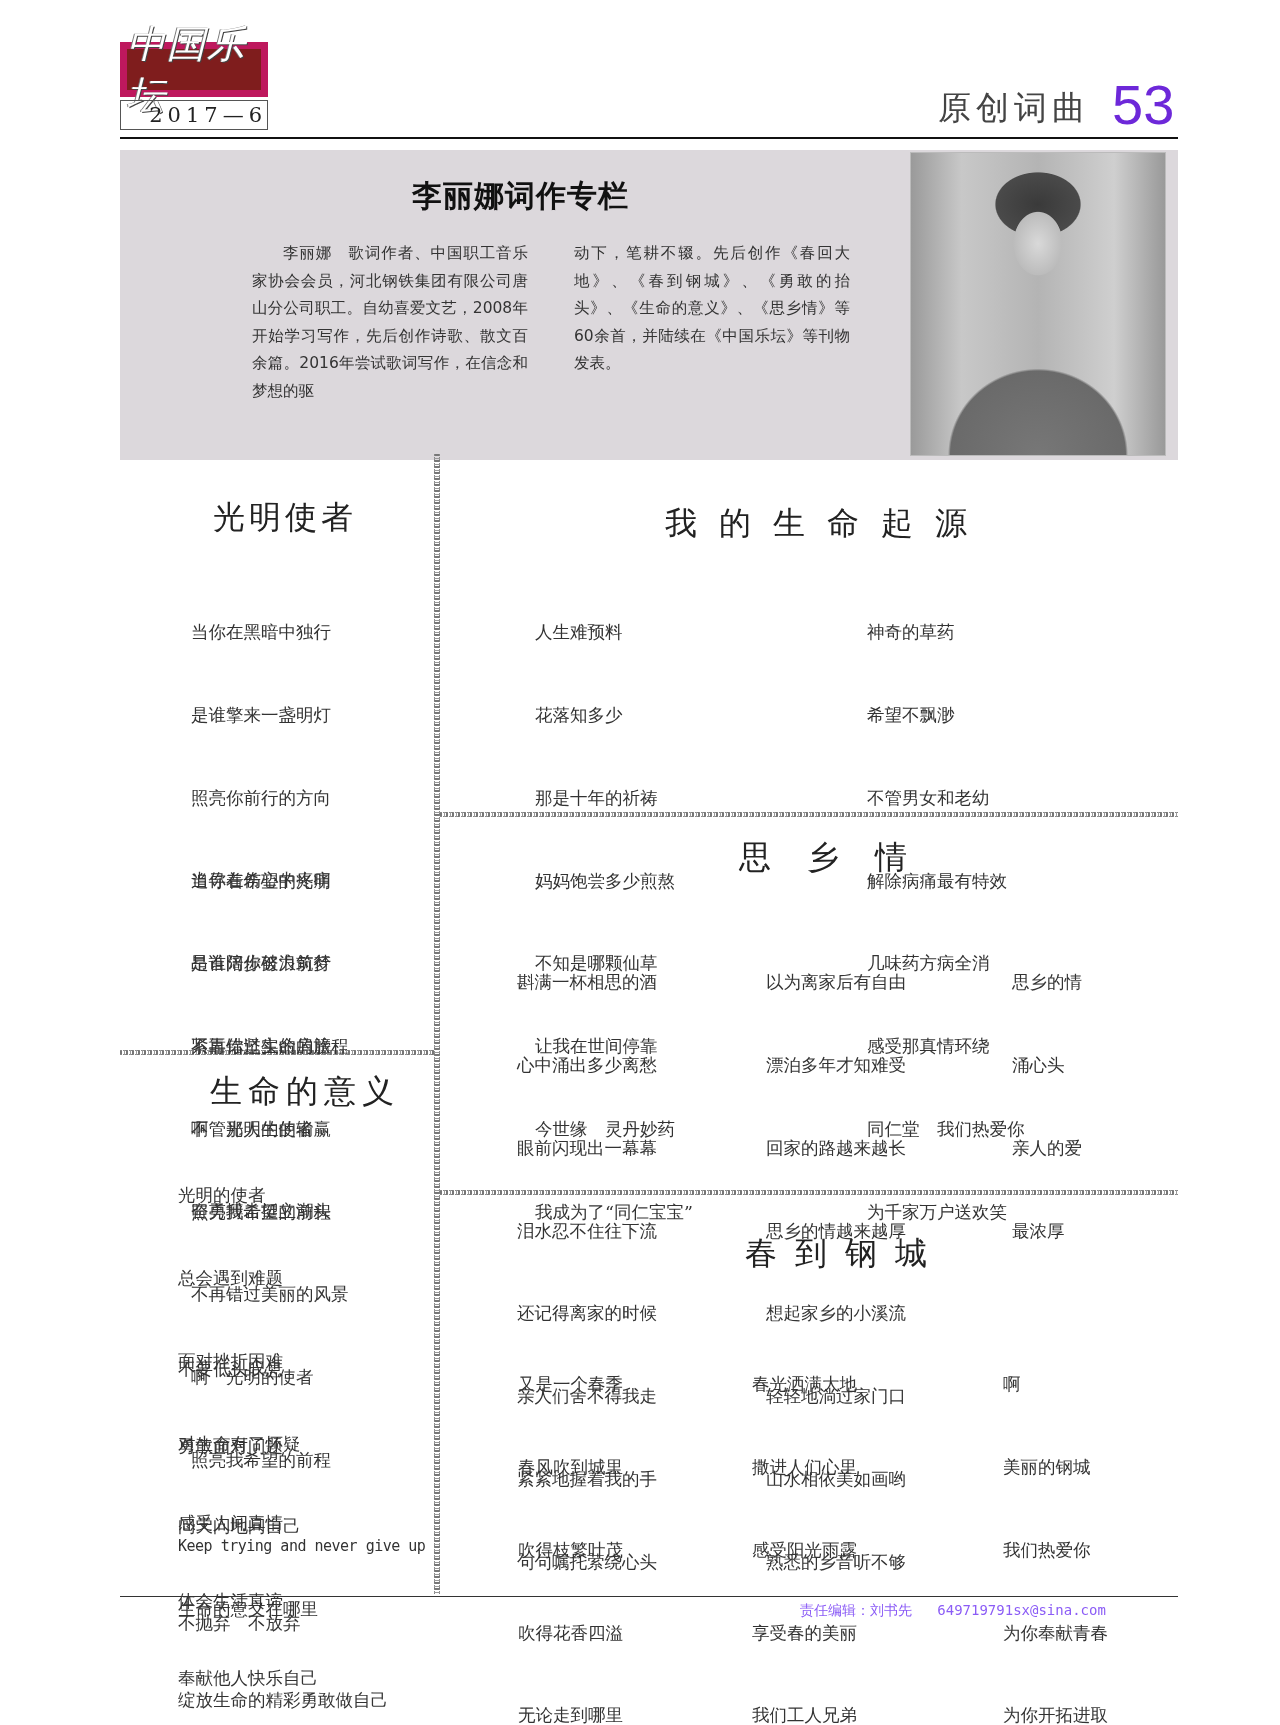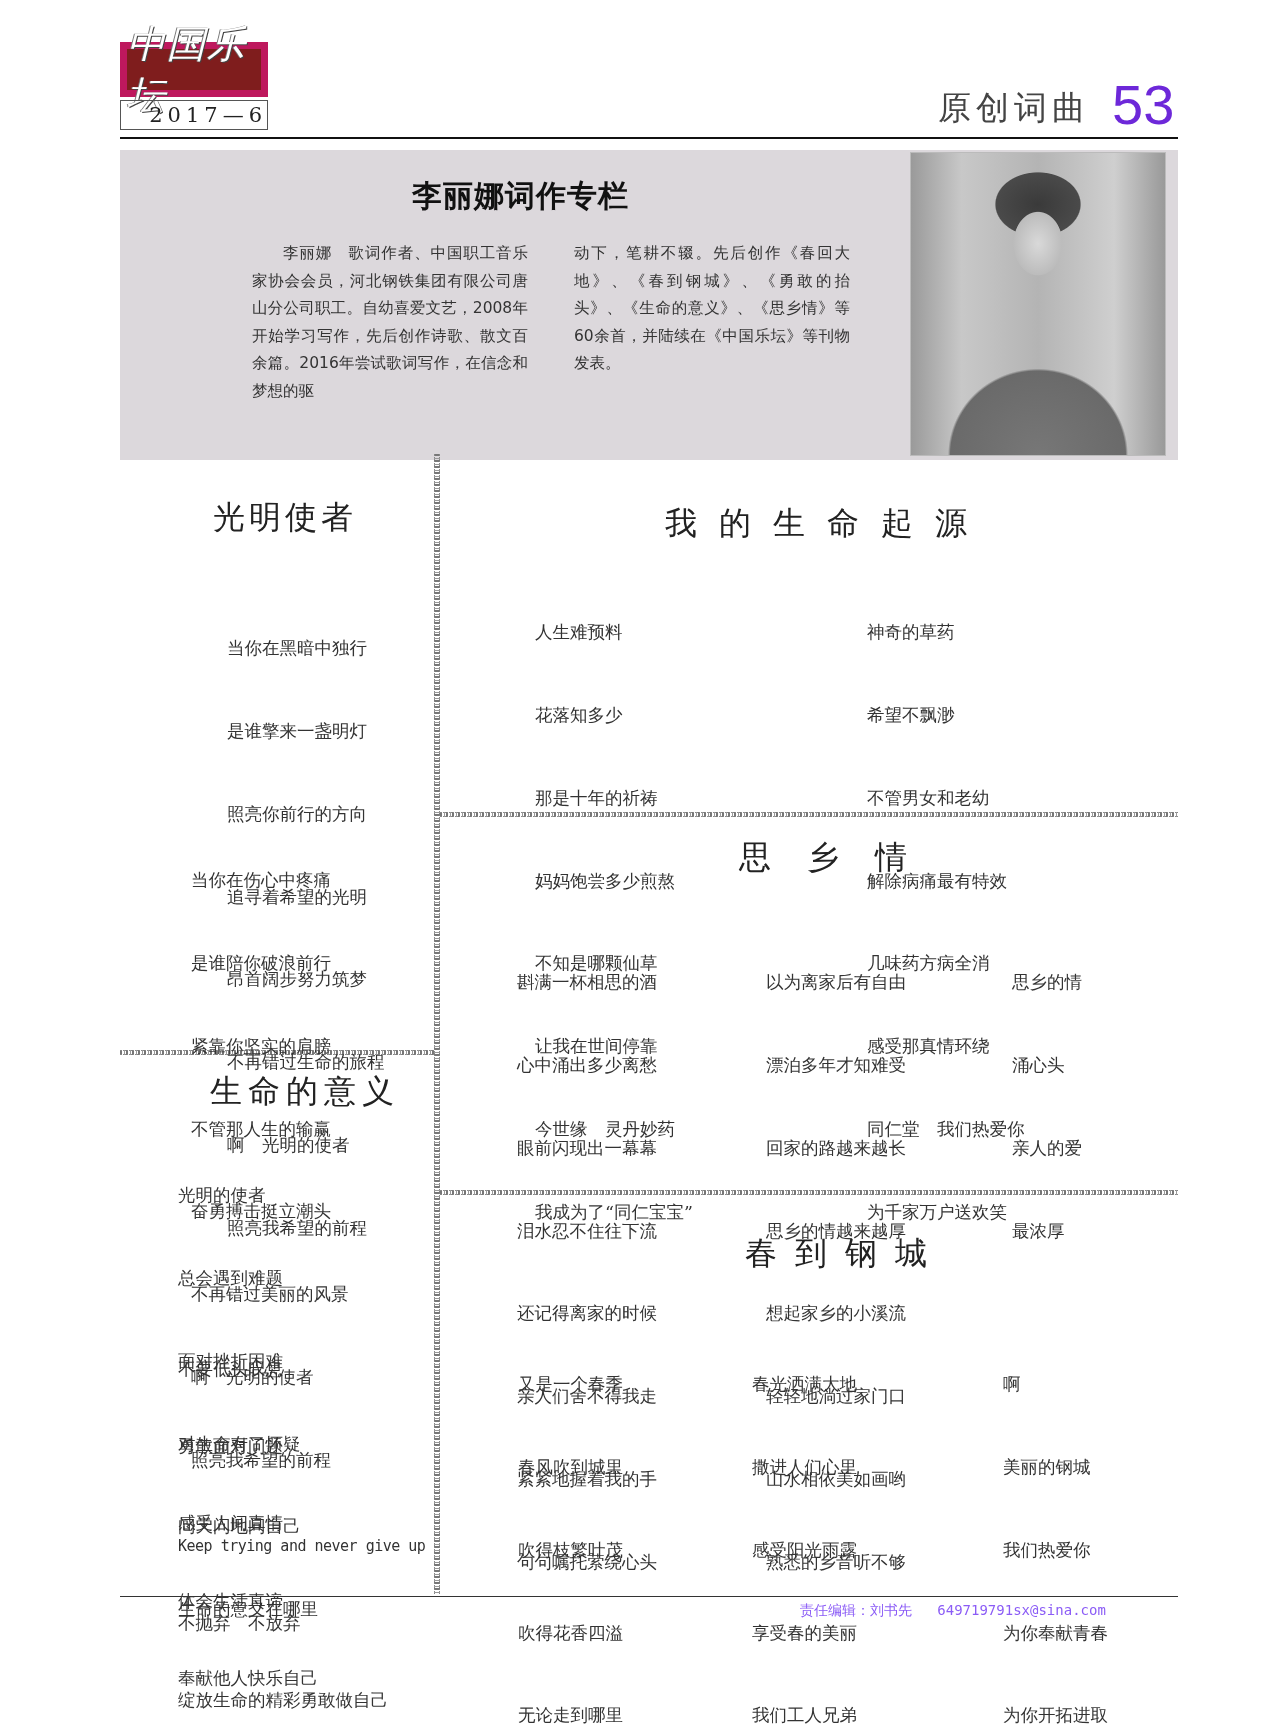--- a/index.html
+++ b/index.html
@@ -63,21 +63,21 @@
 <div class="abs bio-text bio-col1">李丽娜　歌词作者、中国职工音乐家协会会员，河北钢铁集团有限公司唐山分公司职工。自幼喜爱文艺，2008年开始学习写作，先后创作诗歌、散文百余篇。2016年尝试歌词写作，在信念和梦想的驱</div>
 <div class="abs bio-text bio-col2">动下，笔耕不辍。先后创作《春回大地》、《春到钢城》、《勇敢的抬头》、《生命的意义》、《思乡情》等60余首，并陆续在《中国乐坛》等刊物发表。</div>
 <div class="abs portrait" title="李丽娜 portrait photo"></div>
 
 <div class="abs vdiv"></div>
 <div class="abs hdiv hdiv-left"></div>
 <div class="abs hdiv hdiv-r1"></div>
 <div class="abs hdiv hdiv-r2"></div>
 
 <div class="abs poem-title" style="left:196px;top:496px;letter-spacing:4px;">光明使者</div>
-<div class="abs poem-lines" style="left:191px;top:580px;margin-left:36px;">
+<div class="abs poem-lines" style="left:191px;top:564px;">
   <div>当你在黑暗中独行</div>
   <div>是谁擎来一盏明灯</div>
   <div>照亮你前行的方向</div>
   <div>追寻着希望的光明</div>
   <div>昂首阔步努力筑梦</div>
   <div>不再错过生命的旅程</div>
   <div>啊　光明的使者</div>
   <div>照亮我希望的前程</div>
 </div>
 <div class="abs poem-lines" style="left:191px;top:812px;">

